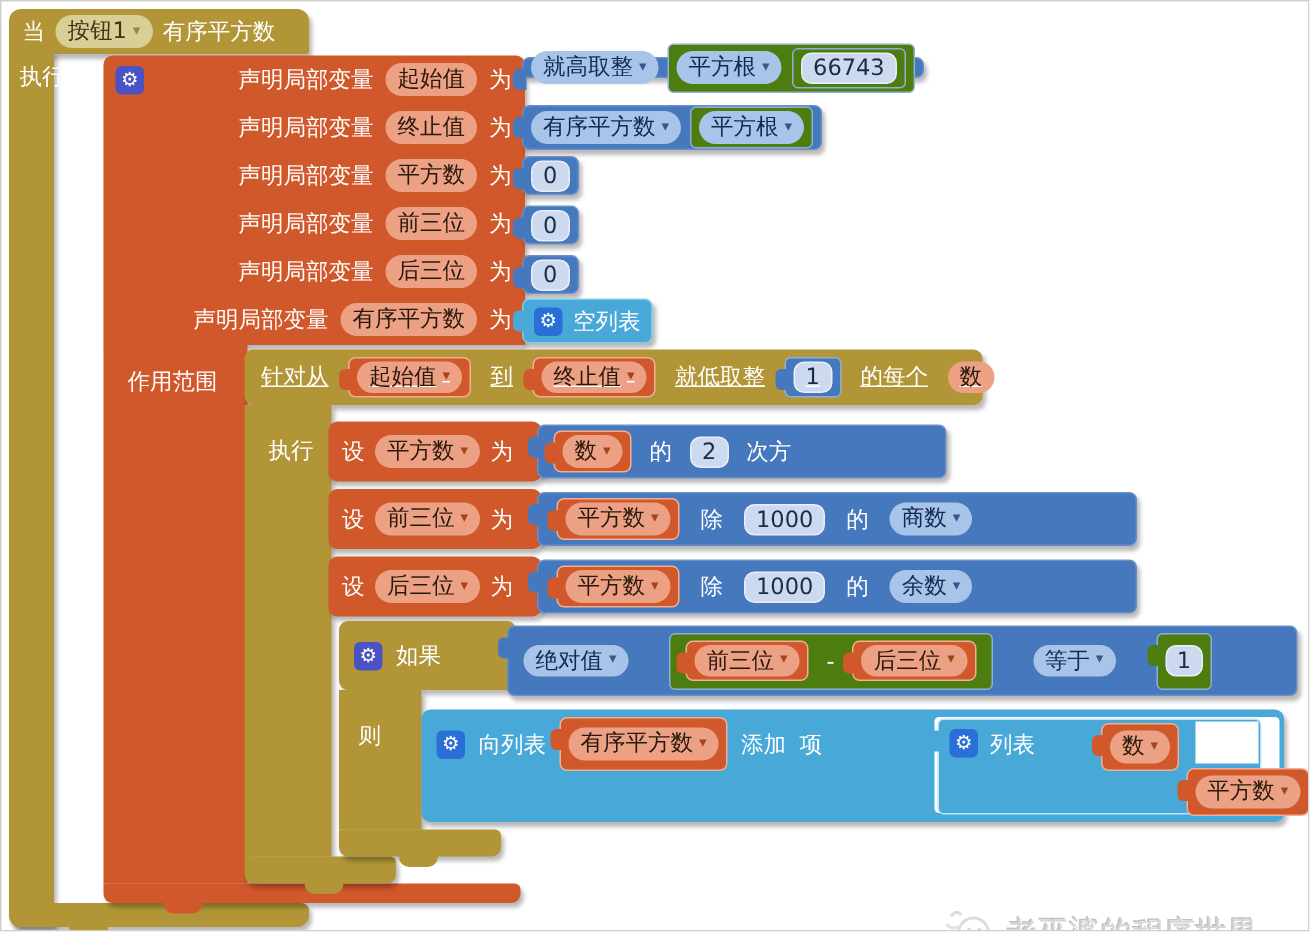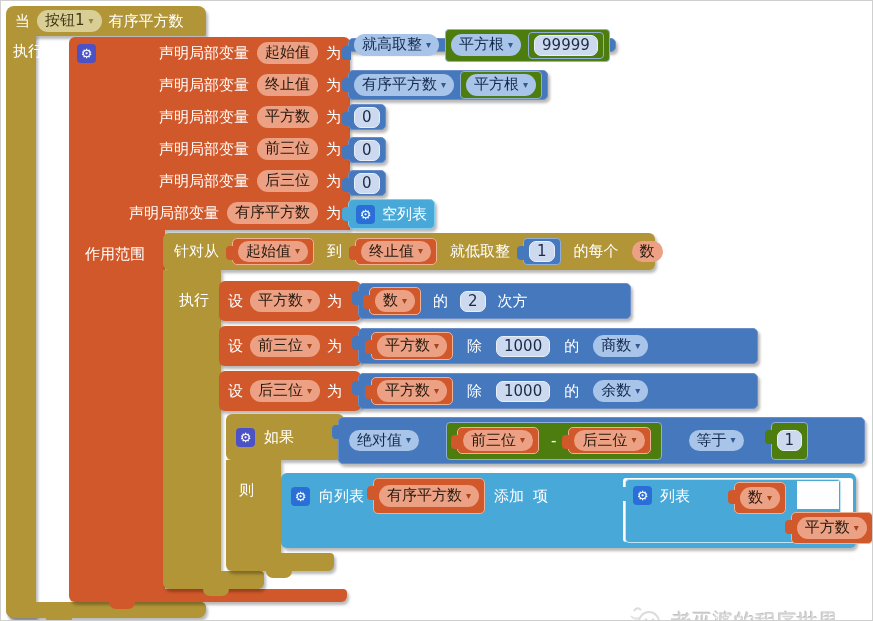--- a/index.html
+++ b/index.html
@@ -122,21 +122,21 @@
       <span>就高取整</span>
       <span class="tri tri-b">▾</span>
     </span>
     <span class="bnest">
       <span class="pill p-blue">
         <span>平方根</span>
         <span class="tri tri-b">▾</span>
       </span>
       <span class="bnest">
         <span class="p-num">
-            <span>99999</span>
+            <span>66743</span>
           </span>
       </span>
     </span>
   </div>
 
   <div class="blk blue vblue tabL" style="left:347px;top:69px;height:30px;">
     <span class="pill p-blue">
       <span>有序平方数</span>
       <span class="tri tri-b">▾</span>
     </span>
@@ -164,21 +164,21 @@
       </span>
   </div>
 
   <div class="blk cyan vcyan tabL" style="left:347px;top:198px;height:30px;">
     <span class="gear on-cyan">
         <span>⚙</span>
       </span>
     <span class="lbl">空列表</span>
   </div>
 
-  <div class="blk gold rowflex" style="left:162px;top:232px;width:492px;height:37px;border-radius:6px;padding:18px 11px;gap:13px;">
+  <div class="blk gold rowflex" style="left:162px;top:232px;width:492px;height:37px;border-radius:6px;padding:18px 11px;gap:13px;text-decoration:underline;">
     <span class="lbl">针对从</span>
     <span class="getter tabL">
       <span class="pill p-salmon">
         <span>起始值</span>
         <span class="tri tri-o">▾</span>
       </span>
     </span>
     <span class="lbl">到</span>
     <span class="getter tabL">
       <span class="pill p-salmon">

